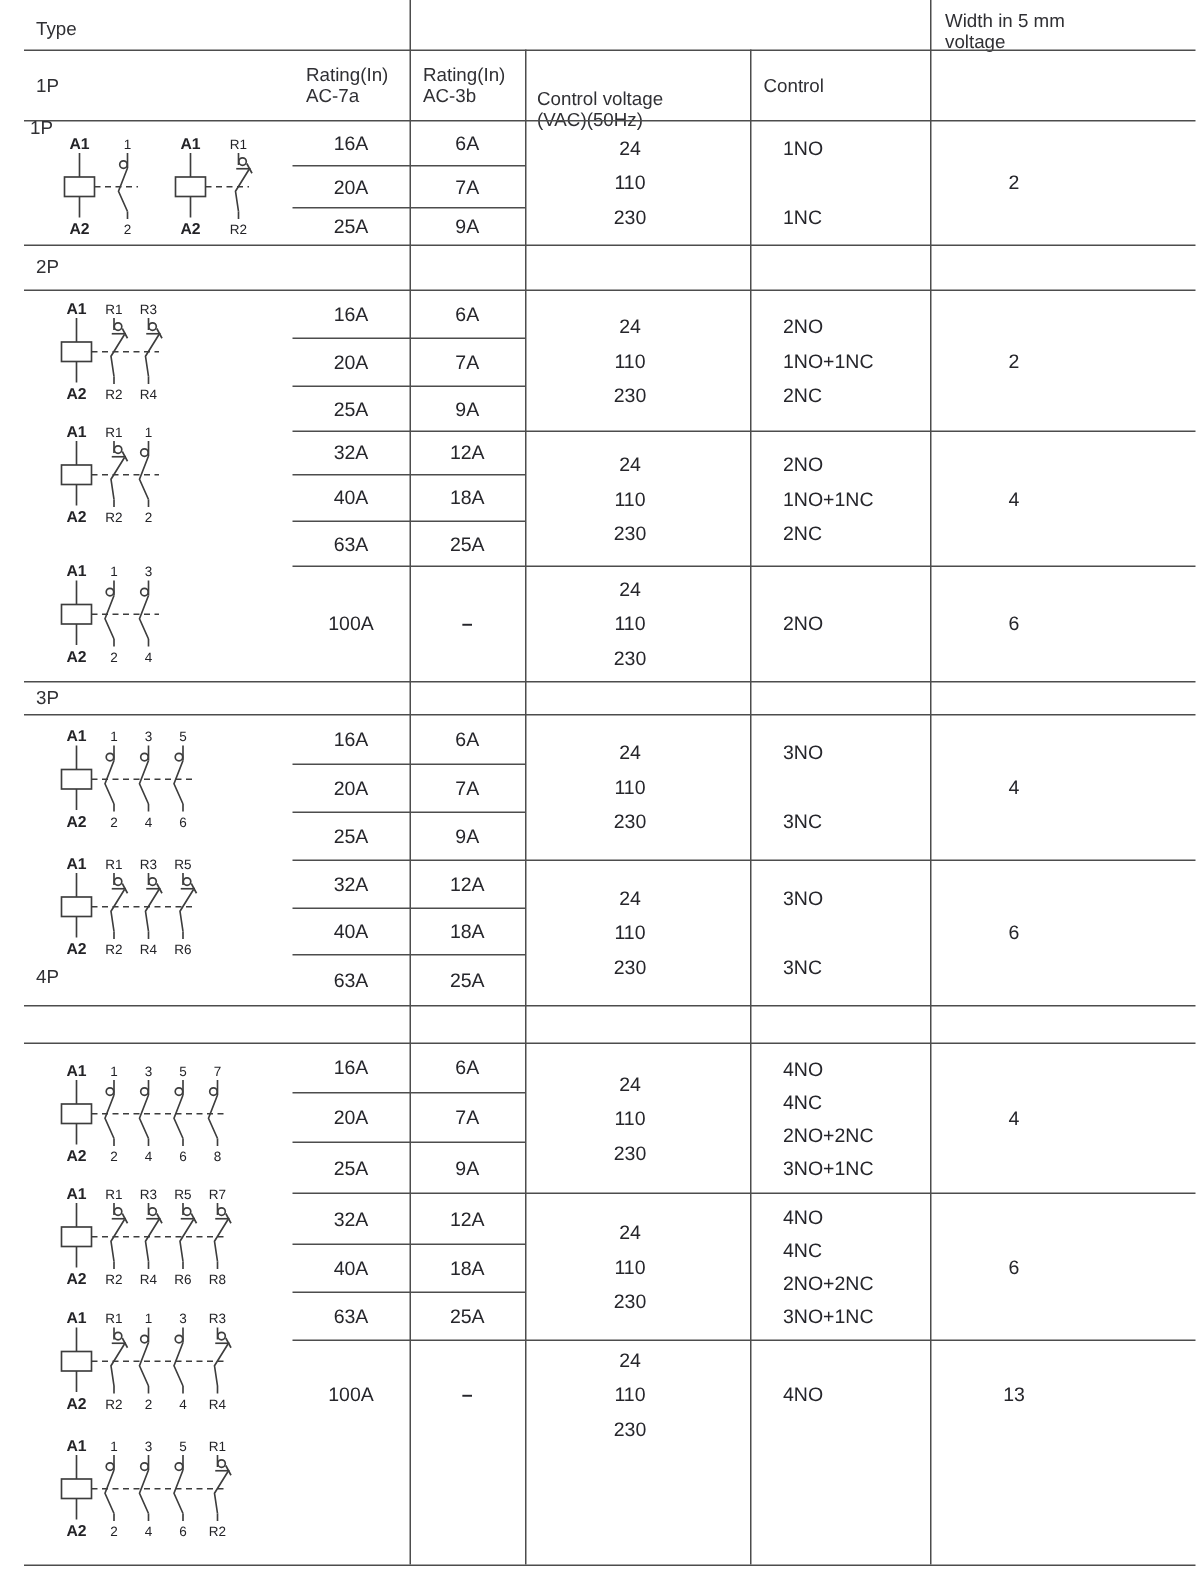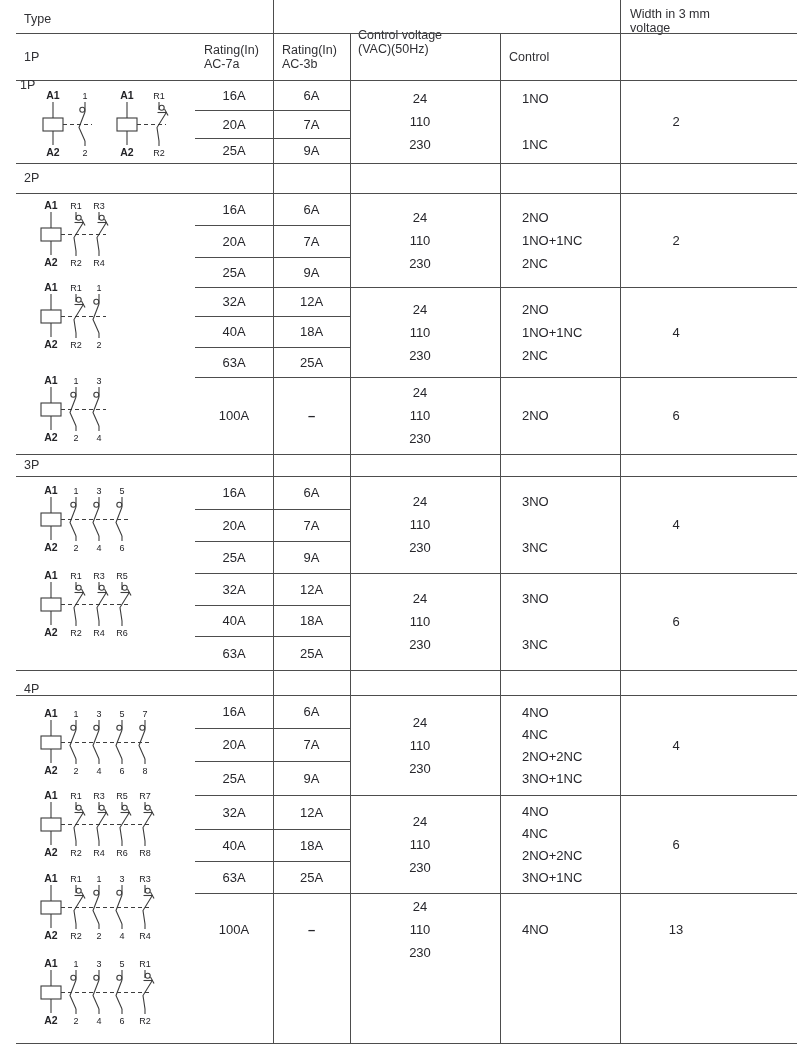--- a/index.html
+++ b/index.html
@@ -20,33 +20,33 @@
   svg.diag .alab{font-size:10.5px;font-weight:bold;}
   svg.diag .tlab{font-size:9px;}
 </style>
 </head>
 <body>
 
 <div class="sheet">
 
   <div class="hdr" style="left:24px;top:12px;">Type</div>
   <div class="hdr" style="left:630px;top:7px;">
-    <div>Width in 3 mm</div>
+    <div>Width in 5 mm</div>
     <div>voltage</div>
   </div>
   <div class="hdr" style="left:24px;top:50px;">1P</div>
   <div class="hdr" style="left:204px;top:43px;">
     <div>Rating(In)</div>
     <div>AC-7a</div>
   </div>
   <div class="hdr" style="left:282px;top:43px;">
     <div>Rating(In)</div>
     <div>AC-3b</div>
   </div>
-  <div class="hdr" style="left:358px;top:28px;">
+  <div class="hdr" style="left:358px;top:59px;">
     <div>Control voltage</div>
     <div>(VAC)(50Hz)</div>
   </div>
   <div class="hdr" style="left:509px;top:50px;">Control</div>
 
   <div id="dyn">
       <div class="hl" style="left: 16px; top: 33px; width: 781px;"></div>
       <div class="hl" style="left: 16px; top: 80px; width: 781px;"></div>
       <div class="hl" style="left: 16px; top: 163px; width: 781px;"></div>
       <div class="hl" style="left: 16px; top: 193px; width: 781px;"></div>
@@ -291,21 +291,21 @@
         <text x="61" y="68" text-anchor="middle" class="tlab">R4</text>
         <text x="84" y="11" text-anchor="middle" class="tlab">R5</text>
         <line x1="84" y1="14" x2="84" y2="22" class="st"></line>
         <circle cx="86.7" cy="19.7" r="2.5" class="st"></circle>
         <line x1="82.5" y1="24.5" x2="92" y2="24.5" class="st"></line>
         <line x1="89.5" y1="21" x2="93" y2="27.5" class="st"></line>
         <path d="M 91 25 L 82 39.5 L 84 53" class="st"></path>
         <line x1="84" y1="53" x2="84" y2="58" class="st"></line>
         <text x="84" y="68" text-anchor="middle" class="tlab">R6</text>
       </svg>
-      <div class="tx left seclab" style="left: 24px; top: 676px; width: 60px; height: 25px;">4P</div>
+      <div class="tx left seclab" style="left: 24px; top: 638px; width: 60px; height: 25px;">4P</div>
       <div class="hl" style="left: 195px; top: 795px; width: 602px;"></div>
       <div class="hl" style="left: 195px; top: 728px; width: 155px;"></div>
       <div class="hl" style="left: 195px; top: 761px; width: 155px;"></div>
       <div class="tx" style="left: 195px; top: 695px; width: 78px; height: 33px;">16A</div>
       <div class="tx" style="left: 273px; top: 695px; width: 77px; height: 33px;">6A</div>
       <div class="tx" style="left: 195px; top: 728px; width: 78px; height: 33px;">20A</div>
       <div class="tx" style="left: 273px; top: 728px; width: 77px; height: 33px;">7A</div>
       <div class="tx" style="left: 195px; top: 761px; width: 78px; height: 34px;">25A</div>
       <div class="tx" style="left: 273px; top: 761px; width: 77px; height: 34px;">9A</div>
       <div class="tx" style="left: 350px; top: 711px; width: 140px; height: 22px;">24</div>

